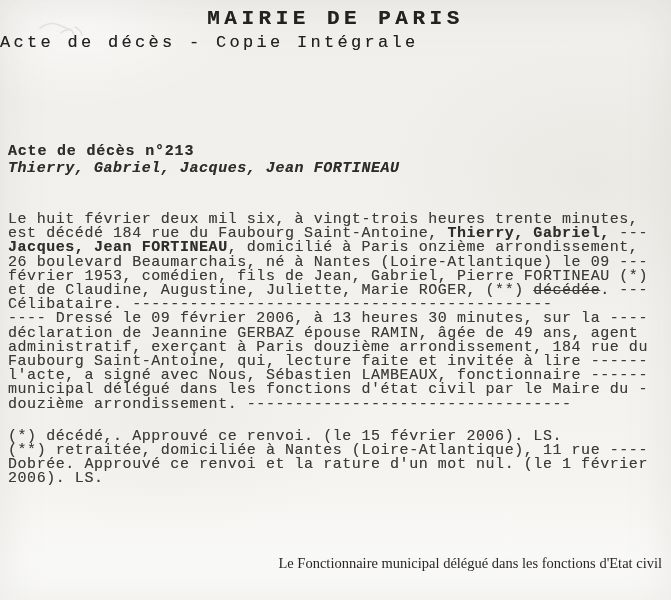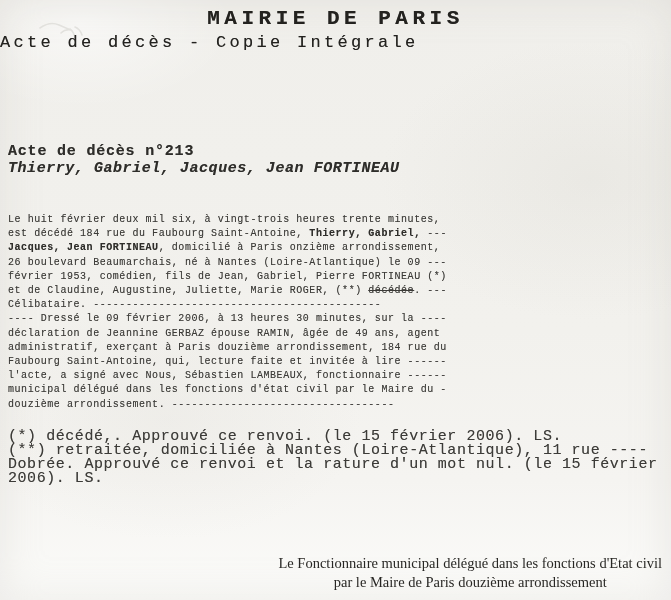--- a/index.html
+++ b/index.html
@@ -49,21 +49,21 @@
   .deceased{
     position:absolute; top:160px; left:8px;
     font-weight:bold; font-size:15px; letter-spacing:0.55px;
     color:#2e2d2a;
     text-shadow:0 0 .4px rgba(46,45,42,.5);
     white-space:nowrap;
     font-style:italic;
   }
   .body-block{
     position:absolute; top:213px; left:8px;
-    font-size:10px; line-height:14.2px; letter-spacing:0.55px;
+    font-size:15px; line-height:14.2px; letter-spacing:0.55px;
     color:var(--ink,#3c3b38);
     text-shadow:0 0 .4px rgba(60,59,56,.45);
     white-space:pre;
   }
   .footnotes{
     position:absolute; top:430px; left:8px;
     font-size:15px; line-height:13.9px; letter-spacing:0.55px;
     color:var(--ink,#3c3b38);
     text-shadow:0 0 .4px rgba(60,59,56,.45);
     white-space:pre;
@@ -94,20 +94,19 @@
 
   <div class="h1 mono">MAIRIE DE PARIS</div>
   <div class="h2 mono">Acte de décès - Copie Intégrale</div>
 
   <div class="act-number mono">Acte de décès n°213</div>
 
   <div class="deceased mono">Thierry, Gabriel, Jacques, Jean FORTINEAU</div>
 
   <div class="body-block mono"><div><span>Le huit février deux mil six, à vingt-trois heures trente minutes,</span></div><div><span>est décédé 184 rue du Faubourg Saint-Antoine, </span><span class="b">Thierry, Gabriel,</span><span> ---</span></div><div><span class="b">Jacques, Jean FORTINEAU</span><span>, domicilié à Paris onzième arrondissement,</span></div><div><span>26 boulevard Beaumarchais, né à Nantes (Loire-Atlantique) le 09 ---</span></div><div><span>février 1953, comédien, fils de Jean, Gabriel, Pierre FORTINEAU (*)</span></div><div><span>et de Claudine, Augustine, Juliette, Marie ROGER, (**) </span><span class="strike">décédée</span><span>. ---</span></div><div><span>Célibataire. --------------------------------------------</span></div><div><span>---- Dressé le 09 février 2006, à 13 heures 30 minutes, sur la ----</span></div><div><span>déclaration de Jeannine GERBAZ épouse RAMIN, âgée de 49 ans, agent</span></div><div><span>administratif, exerçant à Paris douzième arrondissement, 184 rue du</span></div><div><span>Faubourg Saint-Antoine, qui, lecture faite et invitée à lire ------</span></div><div><span>l'acte, a signé avec Nous, Sébastien LAMBEAUX, fonctionnaire ------</span></div><div><span>municipal délégué dans les fonctions d'état civil par le Maire du -</span></div><div><span>douzième arrondissement. ----------------------------------</span></div></div>
 
-  <div class="footnotes mono"><div>(*) décédé,. Approuvé ce renvoi. (le 15 février 2006). LS.</div><div>(**) retraitée, domiciliée à Nantes (Loire-Atlantique), 11 rue ----</div><div>Dobrée. Approuvé ce renvoi et la rature d'un mot nul. (le 15 février</div><div>2006). LS.</div></div>
+  <div class="footnotes mono"><div>(*) décédé,. Approuvé ce renvoi. (le 15 février 2006). LS.</div><div>(**) retraitée, domiciliée à Nantes (Loire-Atlantique), 11 rue ----</div><div>Dobrée. Approuvé ce renvoi et la rature d'un mot nul. (le 1 février</div><div>2006). LS.</div></div>
 
   <div class="footer serif">
     <div>Le Fonctionnaire municipal délégué dans les fonctions d'Etat civil</div>
-    <div>par le Maire de Paris douzième arrondissement</div>
   </div>
 
 </div>
 
 </body></html>

